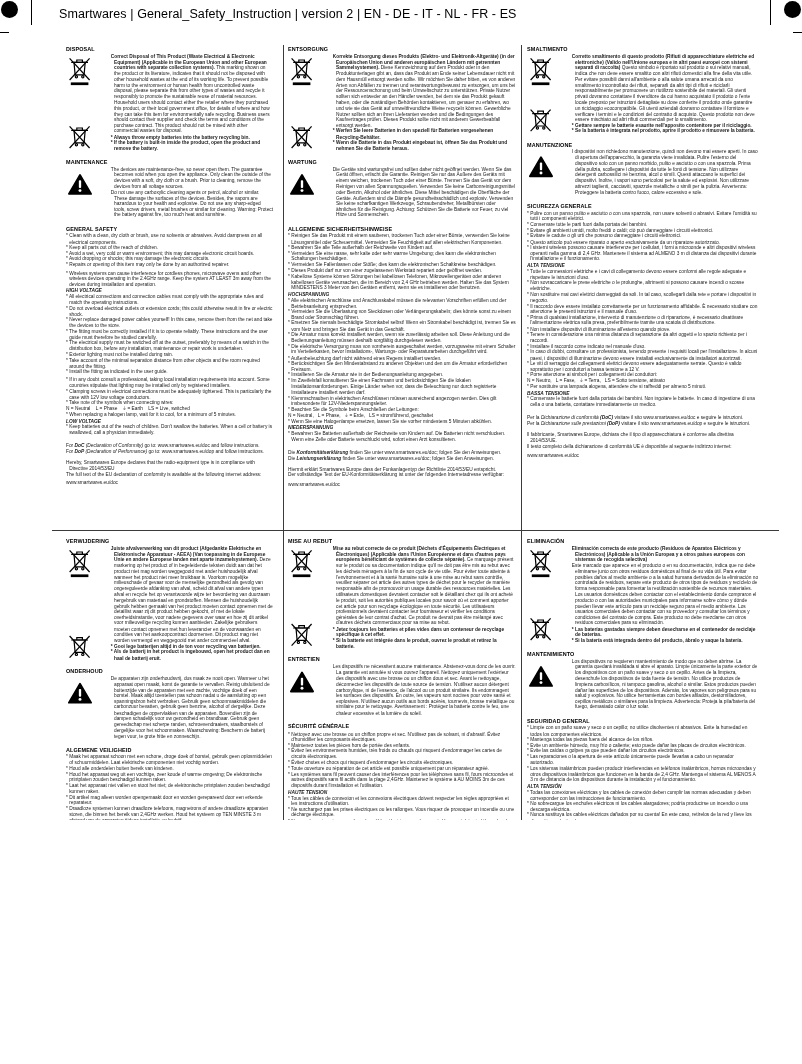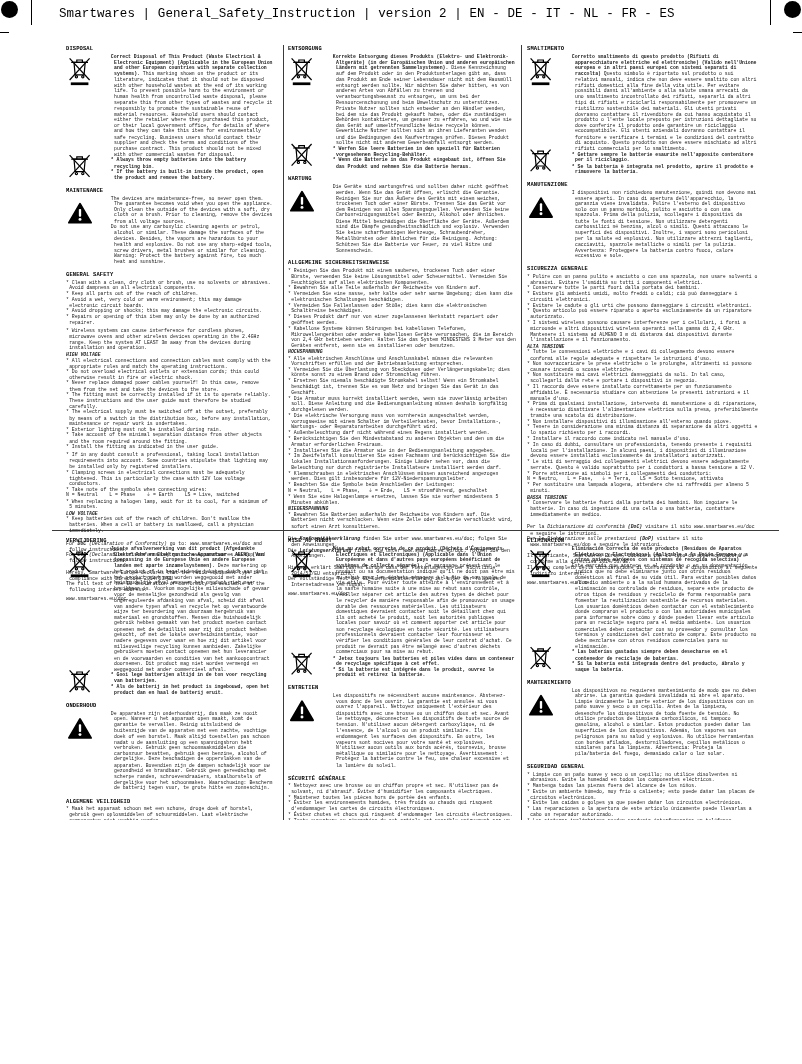--- a/index.html
+++ b/index.html
@@ -1,17 +1,17 @@
 <!DOCTYPE html>
 <html><head>
 <meta charset="utf-8">
 <style>
   html,body{margin:0;padding:0;background:#fff;}
   .sheet{position:relative;width:802px;height:820px;background:#ffffff;overflow:hidden;
-         font-family:Liberation Mono, monospace;color:#1a1a1a;}
+         font-family:Liberation Sans, sans-serif;color:#1a1a1a;}
   
   .reg{position:absolute;width:17px;height:17px;border-radius:50%;background:#000;}
   .reg.tl{left:1px;top:1px}.reg.tr{left:784px;top:1px}.reg.bl{left:1px;top:1046px}.reg.br{left:784px;top:1046px}
   .crop{position:absolute;background:#000;}
   .crop.v{width:1px;}.crop.h{height:1px;}
   .cv-tl{left:31px;top:0;height:25px}.cv-tr{left:770px;top:0;height:25px}
   .cv-bl{left:31px;top:1021px;height:36px}.cv-br{left:768px;top:1021px;height:36px}
   .ch-l{left:0;top:32px;width:9px}.ch-r{left:793px;top:32px;width:9px}
   .bottom-bar{position:absolute;left:14px;top:1057px;width:772px;height:5px;background:#000;}
   .header-title{position:absolute;left:59px;top:7px;font-size:12.5px;color:#000;letter-spacing:.1px;white-space:nowrap;}

